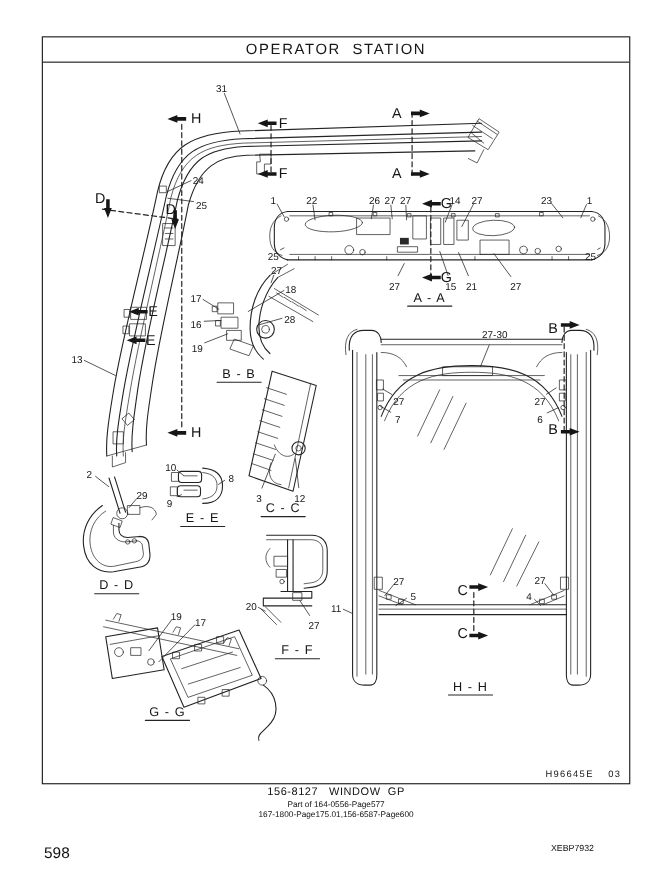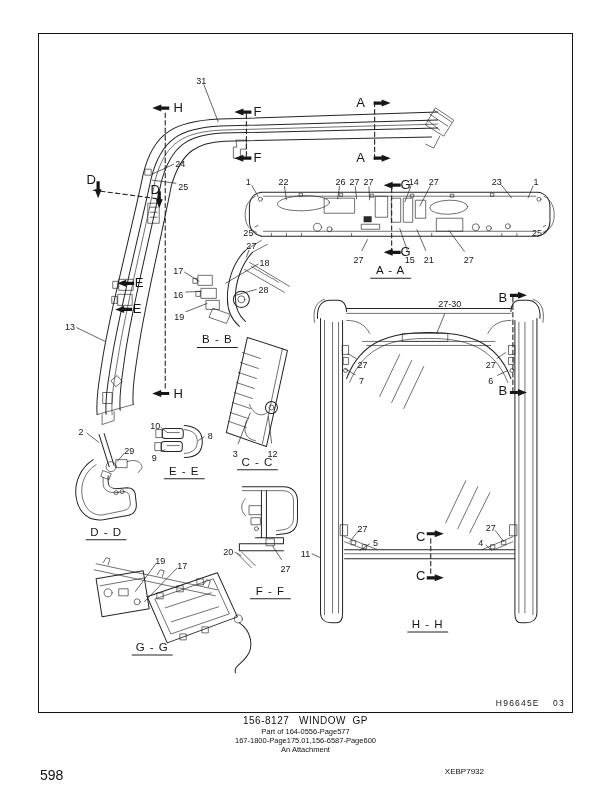--- a/index.html
+++ b/index.html
@@ -18,27 +18,28 @@
   .fl{fill:#2a2a2a;stroke:none;}
   .callout{font-size:9px;fill:#161616;text-anchor:middle;font-family:"Liberation Sans",sans-serif;}
   .cutletter{font-size:13px;fill:#161616;text-anchor:middle;font-family:"Liberation Sans",sans-serif;}
   .seclabel{font-size:11.5px;fill:#161616;text-anchor:middle;letter-spacing:1px;font-family:"Liberation Sans",sans-serif;}
   .plate{font-size:8.5px;fill:#161616;letter-spacing:1.2px;font-family:"Liberation Sans",sans-serif;}
   .arrowhead{fill:#161616;stroke:none;}
   .caption{position:absolute;left:0;top:715px;width:611px;text-align:center;line-height:1.2;}
   .cap-title{font-size:10px;white-space:pre;letter-spacing:0.5px;}
   .cap-sub{font-size:7.5px;}
   .pageno{position:absolute;left:40px;top:767px;font-size:14px;text-align:center;}
-  .formcode{position:absolute;left:0;top:767px;width:484px;text-align:right;font-size:8px;}
+  .formcode{position:absolute;left:0;top:767px;width:540px;text-align:right;font-size:8px;}
 </style>
 </head>
 <body>
 
 <div class="page">
   <div class="frame">
+    <div class="titlebar">OPERATOR  STATION</div>
     <div class="drawing-wrap">
       <svg id="drawing" viewBox="40 56 532 655" preserveAspectRatio="none">
 
         <g>
           <path class="ln" d="M438,112 L220,119 C176,121 154,132 144,174 C132,232 112,306 104,355 C99,385 97,400 98,414"></path>
           <path class="ln" d="M438,120 L221,126 C182,128 162,138 152,178 C140,234 121,308 113,356 C108,386 106,400 107,414"></path>
           <path class="ln tn" d="M438,124 L222,130 C186,132 166,141 156,180 C145,235 127,307 119,356 C114,386 112,400 113,414"></path>
           <path class="ln" d="M438,128 L223,133 C190,135 172,144 162,182 C151,236 133,306 126,354 C122,382 120,396 121,410"></path>
           <path class="ln" d="M432,137 L225,141 C200,142 182,150 172,186 C162,238 146,302 139,350 C135,376 133,390 134,404"></path>
           <path class="ln tn" d="M98,414 L134,404"></path>
@@ -356,18 +357,17 @@
             <line x1="408" y1="631" x2="448" y2="631" class="ln"></line>
           </g>
         </svg>
     </div>
   </div>
 
   <div class="caption">
     <div class="cap-title">156-8127   WINDOW  GP</div>
     <div class="cap-sub">Part of 164-0556-Page577</div>
     <div class="cap-sub">167-1800-Page175.01,156-6587-Page600</div>
-    <div class="cap-sub">An Attachment</div>
   </div>
 
   <div class="pageno">598</div>
   <div class="formcode">XEBP7932</div>
 </div>
 
 </body></html>

